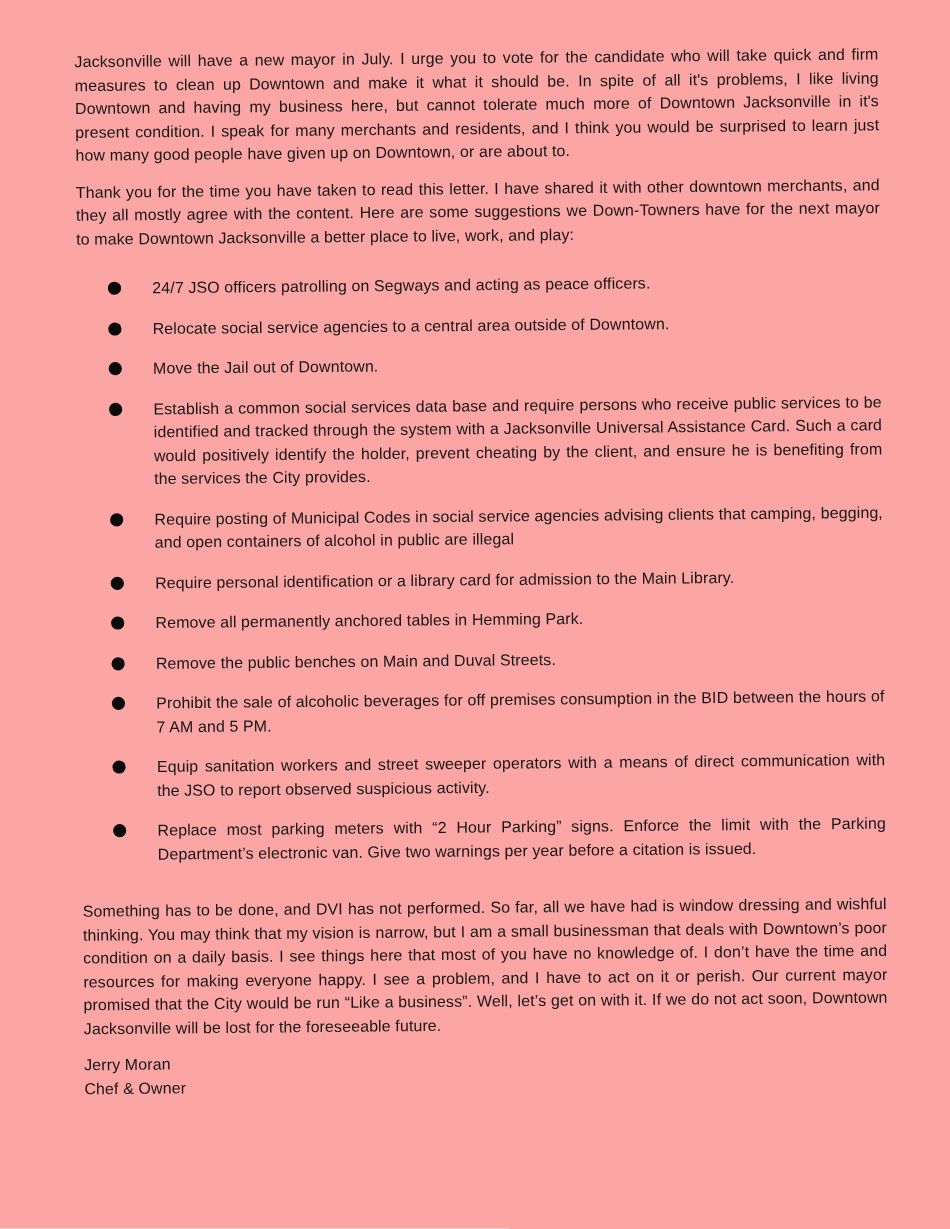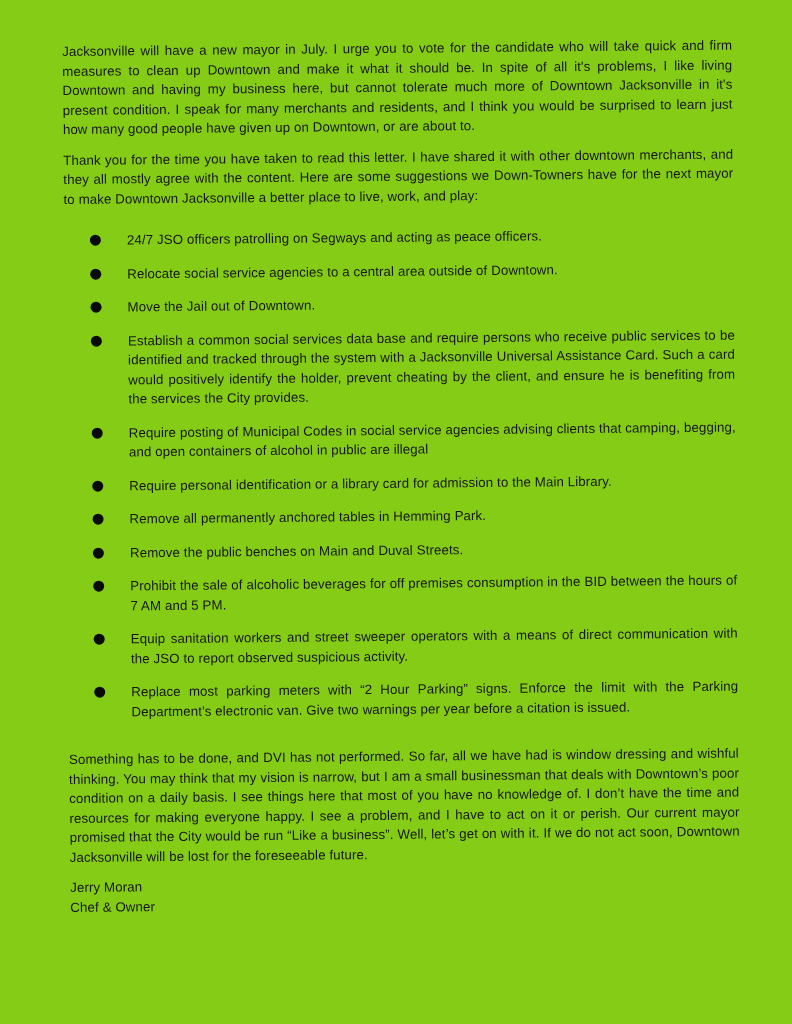--- a/index.html
+++ b/index.html
@@ -4,21 +4,21 @@
 <style>
   html, body {
     margin: 0;
     padding: 0;
     background: #ffffff;
   }
   .page {
     position: relative;
     width: 792px;
     height: 1024px;
-    background: #84cc16;
+    background: #fca5a5;
     overflow: hidden;
     font-family: "Liberation Sans", sans-serif;
     color: #171717;
   }
   .content {
     position: absolute;
     left: 62px;
     top: 42px;
     width: 670px;
     font-size: 13.3px;

